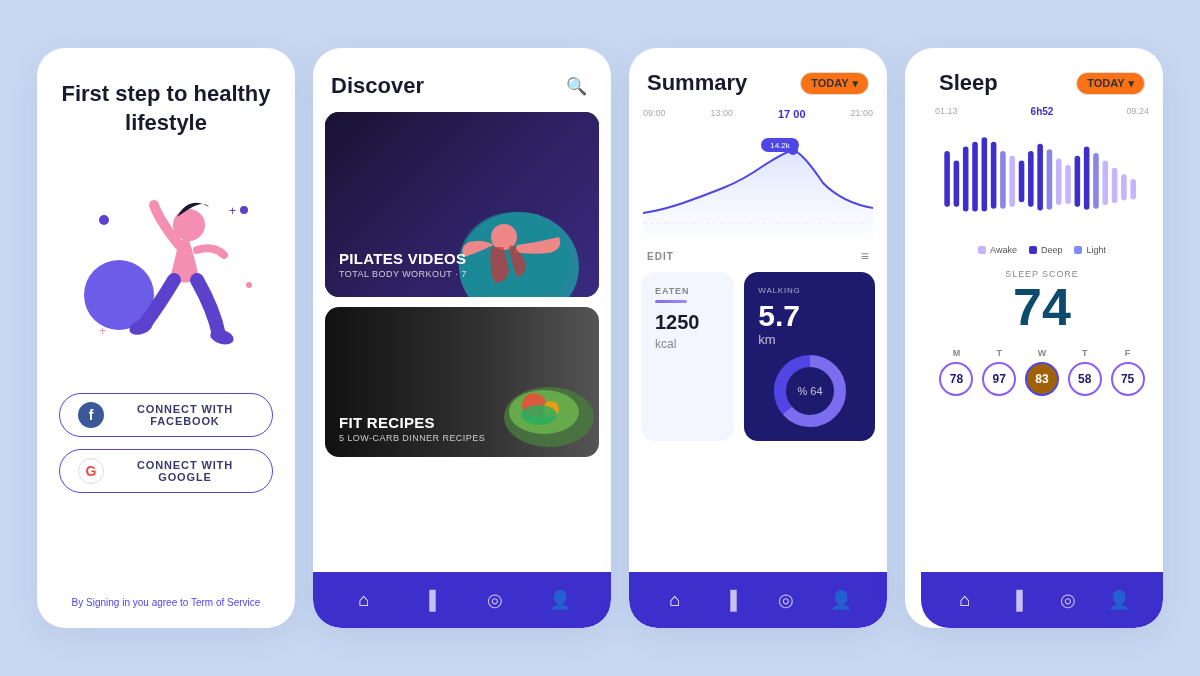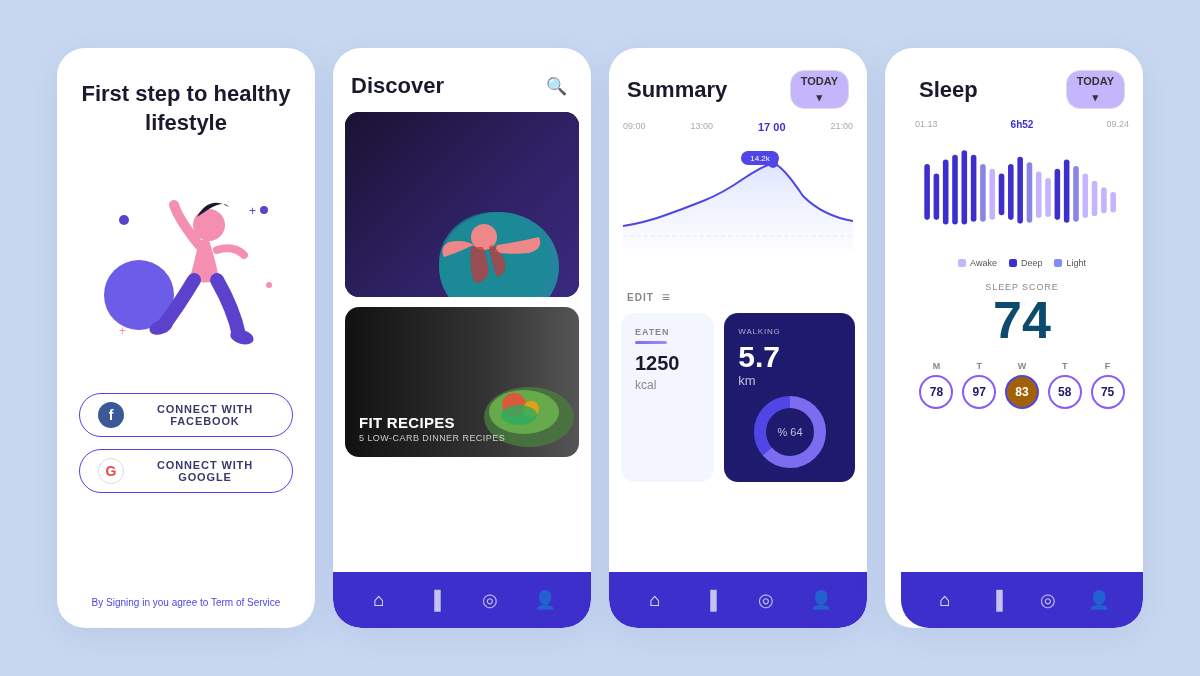--- a/index.html
+++ b/index.html
@@ -90,21 +90,21 @@
     .terms {
       font-size: 10px;
       color: #888;
       text-align: center;
       margin-top: auto;
     }
     .terms span { color: #4f46e5; }
 
     
     .screen-2 {
-      width: 258px;
+      width: 298px;
       height: 580px;
       display: flex;
       flex-direction: column;
     }
     .screen-header {
       display: flex;
       align-items: center;
       justify-content: space-between;
       padding: 22px 18px 10px;
     }
@@ -194,29 +194,29 @@
       display: flex;
       flex-direction: column;
     }
     .summary-header {
       display: flex;
       align-items: center;
       justify-content: space-between;
       padding: 22px 18px 10px;
     }
     .today-btn {
-      background: #c4b5fd;
+      background: #f97316;
       border: 1px solid #ddd;
       border-radius: 14px;
       padding: 4px 10px;
       font-size: 11px;
       font-weight: 600;
       color: #333;
       cursor: pointer;
-      display: flex; align-items: center; gap: 4px; flex-direction: column;
+      display: flex; align-items: center; gap: 4px;
     }
     .chart-area {
       padding: 0 14px;
       height: 120px;
       position: relative;
       display: flex;
       align-items: flex-end;
     }
     .time-labels {
       display: flex;
@@ -226,24 +226,23 @@
       color: #aaa;
     }
     .time-labels .active-label {
       color: #3d2fcc;
       font-weight: 700;
       font-size: 11px;
     }
     .edit-bar {
       display: flex;
       align-items: center;
-      justify-content: flex-start;
+      justify-content: space-between;
       padding: 0 18px 8px;
       gap: 8px;
-      margin-top: 28px;
     }
     .edit-label {
       font-size: 10px;
       font-weight: 700;
       letter-spacing: 0.1em;
       color: #888;
     }
     .stats-row {
       display: flex;
       gap: 10px;
@@ -458,20 +457,24 @@
 
         <ellipse cx="90" cy="110" rx="60" ry="55" fill="#2196a3" opacity="0.85"></ellipse>
         <ellipse cx="85" cy="105" rx="55" ry="50" fill="#1a8a94" opacity="0.7"></ellipse>
 
         <ellipse cx="75" cy="80" rx="13" ry="13" fill="#e88"></ellipse>
         <path d="M60,90 Q50,95 35,100 Q30,90 40,85 Q55,82 65,88Z" fill="#e88"></path>
         <path d="M88,88 Q110,85 130,80 Q135,92 120,96 Q100,98 86,95Z" fill="#e88"></path>
         <path d="M62,90 Q60,110 65,125 Q75,128 80,115 Q78,100 74,90Z" fill="#c33" opacity="0.7"></path>
         <path d="M80,90 Q82,105 88,120 Q98,118 96,105 Q92,95 83,88Z" fill="#c33" opacity="0.7"></path>
       </svg>
+      <div class="card-text">
+        <div class="card-title">PILATES VIDEOS</div>
+        <div class="card-sub">TOTAL BODY WORKOUT · 7</div>
+      </div>
     </div>
 
     <div class="card-recipes">
       <div class="card-recipes-bg"></div>
 
       <svg style="position:absolute;bottom:0;right:0;width:120px;height:120px;" viewBox="0 0 120 120" xmlns="http://www.w3.org/2000/svg">
         <ellipse cx="70" cy="80" rx="45" ry="30" fill="#4a7c3f" opacity="0.8"></ellipse>
         <ellipse cx="65" cy="75" rx="35" ry="22" fill="#6ab04c" opacity="0.9"></ellipse>
         <circle cx="55" cy="68" r="12" fill="#e55039" opacity="0.9"></circle>
         <circle cx="72" cy="72" r="8" fill="#f39c12" opacity="0.9"></circle>

